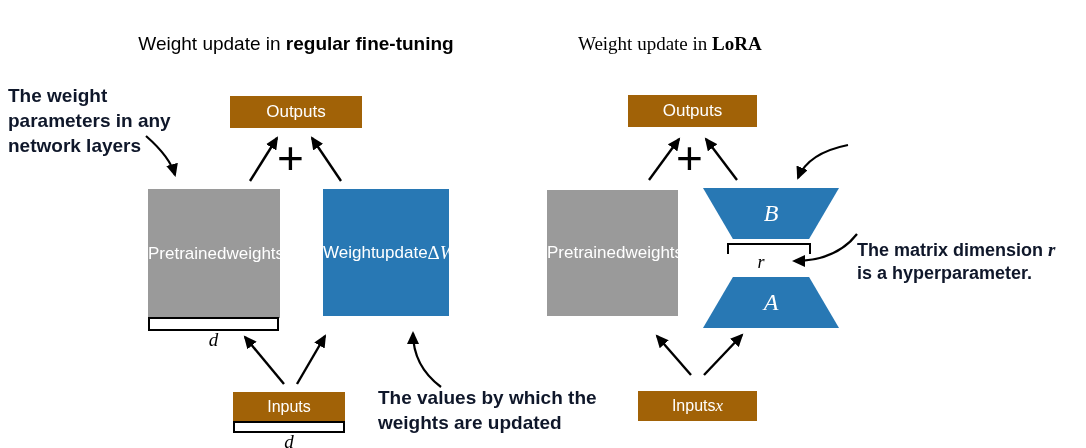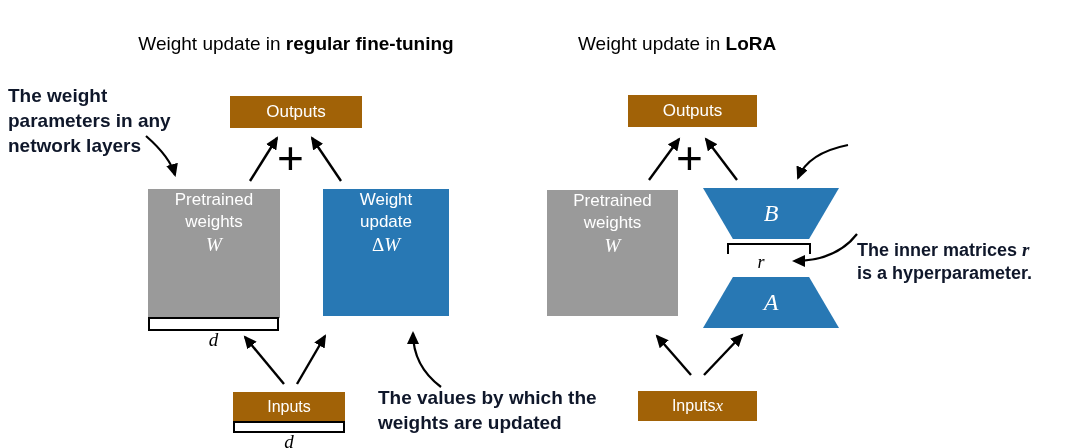--- a/index.html
+++ b/index.html
@@ -8,21 +8,21 @@
     font-family:"Liberation Sans",sans-serif;overflow:hidden;margin-top:23px;
   }
   .abs{position:absolute;}
   .title{font-size:19px;color:#000;white-space:nowrap;}
   .title b{font-weight:bold;}
   .blackbox{
     background:#a16207;color:#fff;display:flex;align-items:center;justify-content:center;
     font-size:17px;
   }
   .bigbox{
-    display:flex;flex-direction:column;align-items:center;justify-content:flex-start;
+    display:flex;flex-direction:row;align-items:center;justify-content:space-between;
     color:#fff;font-size:17px;line-height:22px;text-align:center;
   }
   .mathsym{font-family:"Liberation Serif",serif;font-style:italic;font-size:19px;line-height:24px;}
   .mathup{font-family:"Liberation Serif",serif;font-style:normal;}
   .plus{font-size:46px;font-weight:400;color:#000;line-height:1;}
   .anno{font-weight:bold;font-size:19px;line-height:25px;color:#0f172a;white-space:nowrap;}
   .anno .mi{font-family:"Liberation Serif",serif;font-weight:bold;font-style:italic;font-size:19px;}
   .anno .mu{font-family:"Liberation Serif",serif;font-weight:bold;font-style:normal;font-size:19px;}
   .dimlabel{font-family:"Liberation Serif",serif;font-style:italic;font-size:19px;color:#000;text-align:center;}
   .bracket-rect{background:#fff;border:2px solid #000;}
@@ -71,21 +71,21 @@
     <span>Inputs</span>
   </div>
   <div class="abs bracket-rect" style="left:233px;top:398px;width:108px;height:8px;"></div>
   <div class="abs dimlabel" style="left:233px;top:408px;width:112px;">d</div>
 
   <div class="abs anno" style="left:378px;top:362px;">
     <div>The values by which the</div>
     <div>weights are updated</div>
   </div>
 
-  <div class="abs title" style="left:578px;top:10px;"><span>Weight update in </span><b>LoRA</b></div>
+  <div class="abs title" style="left:578px;top:10px;font-family:Liberation Serif, serif;"><span>Weight update in </span><b>LoRA</b></div>
 
   <div class="abs blackbox" style="left:628px;top:72px;width:129px;height:32px;">
     <span>Outputs</span>
   </div>
 
   <div class="abs plus" style="left:676px;top:112px;">+</div>
 
   <div class="abs bigbox" style="left:547px;top:167px;width:131px;height:126px;background:#9a9a9a;">
     <div>Pretrained</div>
     <div>weights</div>
@@ -103,21 +103,21 @@
     <span>A</span>
   </div>
 
   <div class="abs blackbox" style="left:638px;top:368px;width:119px;height:30px;font-size:16px;">
     <span>Inputs </span>
     <span class="mathsym" style="font-size:17px;">x</span>
   </div>
 
 
   <div class="abs anno" style="left:857px;top:215px;line-height:23px;font-size:18px;">
-    <div><span>The inner matrices </span><span class="mi">r</span></div>
+    <div><span>The matrix dimension </span><span class="mi">r</span></div>
     <div>is a hyperparameter.</div>
   </div>
 
   <svg width="1086" height="448" viewBox="0 0 1086 448">
     <defs>
       <marker id="ah" markerUnits="userSpaceOnUse" markerWidth="14" markerHeight="12" refX="11" refY="6" orient="auto">
         <path d="M0,0 L13,6 L0,12 z" fill="#000"></path>
       </marker>
     </defs>
 

